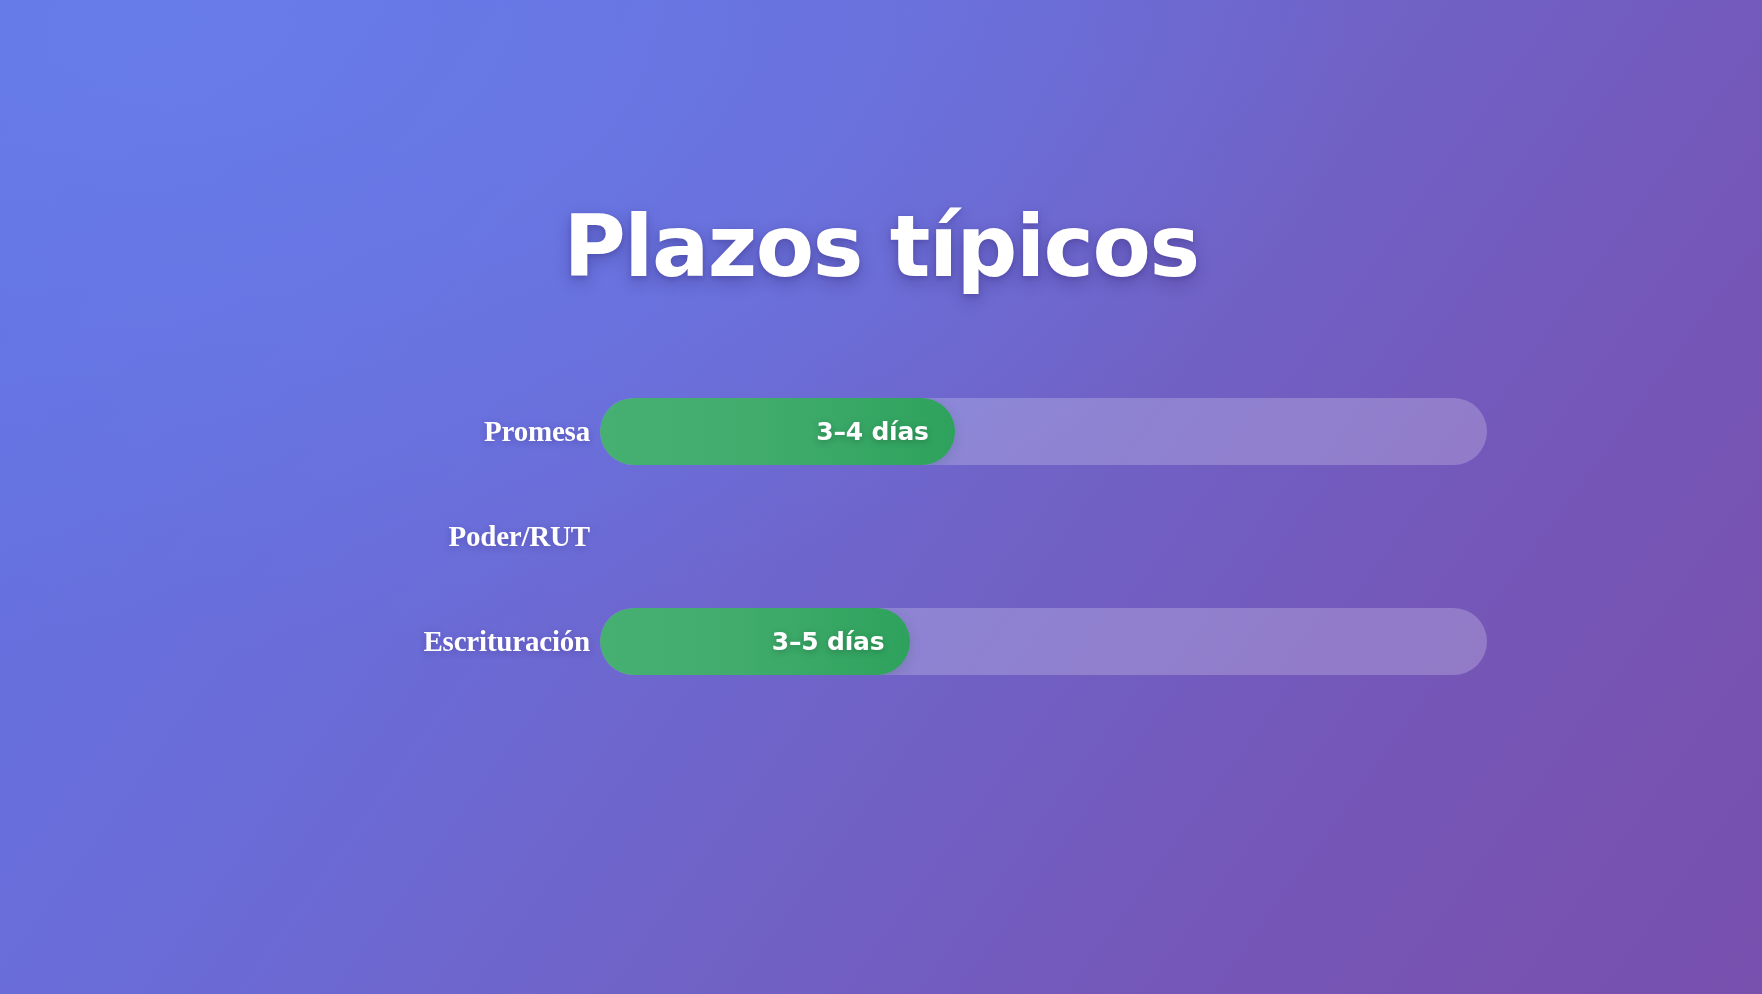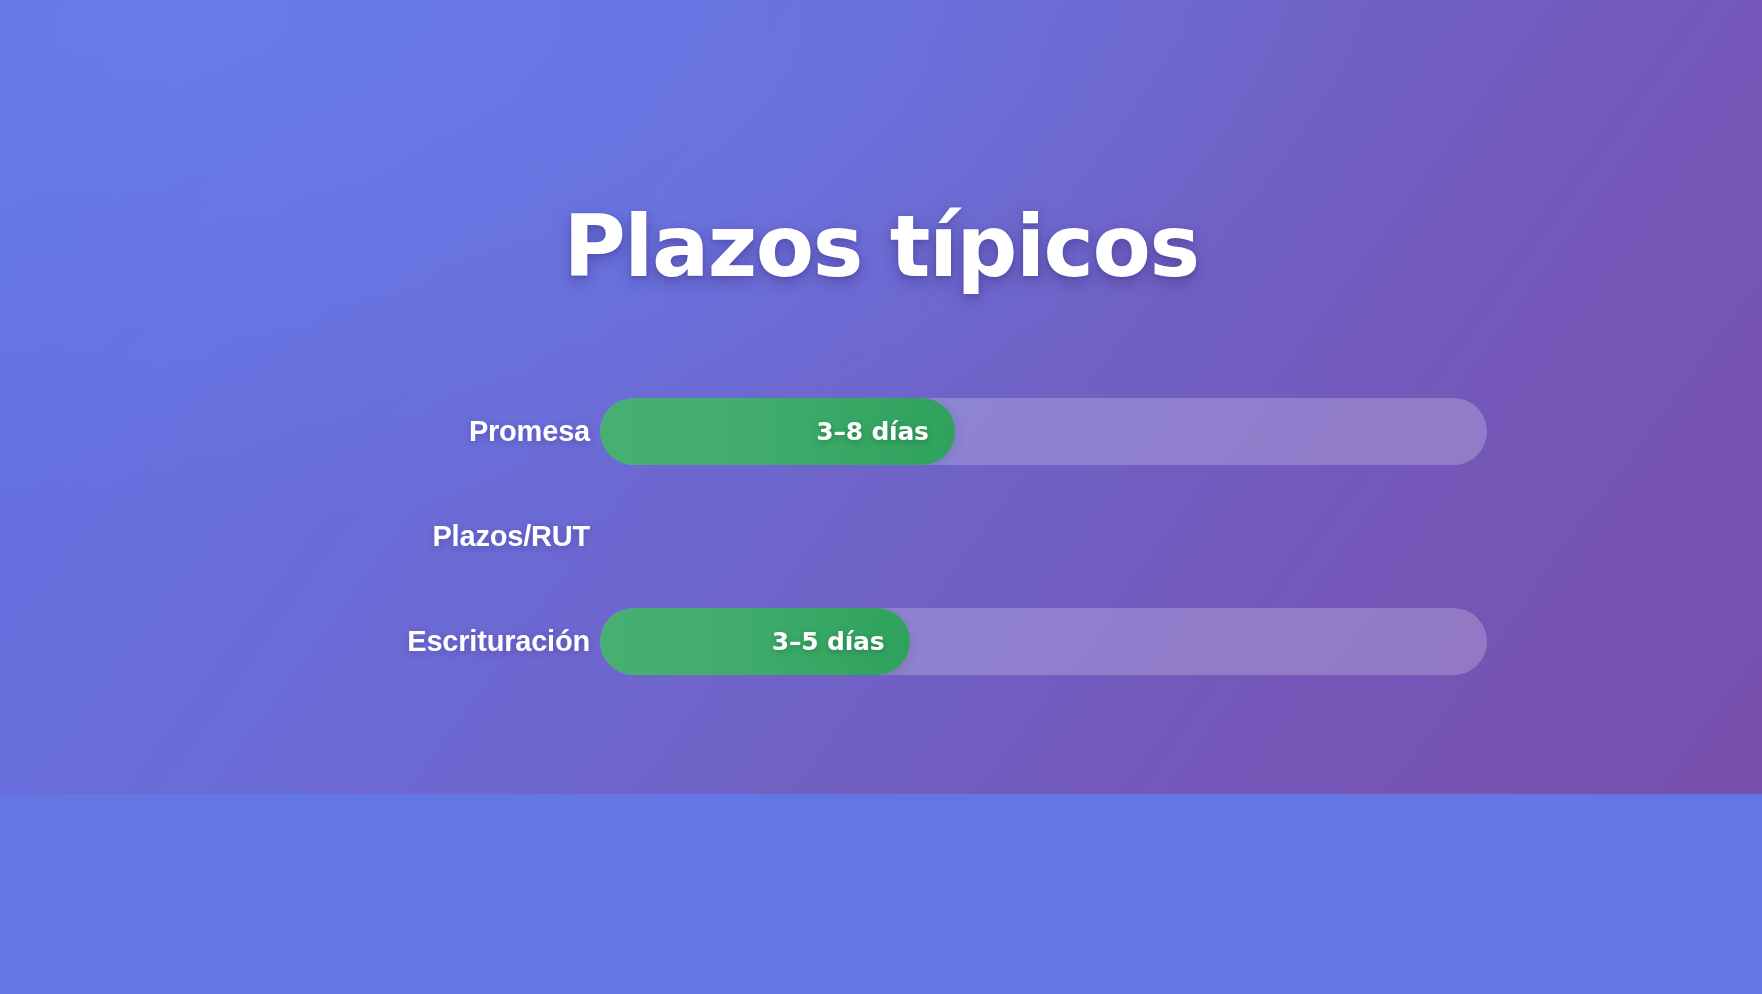--- a/index.html
+++ b/index.html
@@ -8,21 +8,21 @@
     padding: 0;
     background: #6476e3;
   }
   body {
     font-family: "Liberation Sans", "DejaVu Sans", sans-serif;
   }
 
   #stage {
     position: relative;
     width: 1762px;
-    height: 794px;
+    height: 994px;
     overflow: hidden;
     background:
       radial-gradient(120% 110% at 8% 2%, rgba(104,124,233,0.95) 0%, rgba(104,124,233,0) 58%),
       linear-gradient(126deg, #6073e2 0%, #6670de 18%, #6b6bd6 36%, #7062c6 56%, #7458ba 74%, #7753b2 88%, #7850ae 100%);
   }
 
   
   #title-block {
     position: absolute;
     left: 0;
@@ -65,21 +65,21 @@
     height: 67px;
     display: flex;
     align-items: center;
     justify-content: flex-end;
     text-align: center;
     color: #ffffff;
     font-size: 29px;
     font-weight: 700;
     letter-spacing: -0.2px;
     text-shadow: 0 2px 7px rgba(40, 24, 92, 0.26);
-    font-family: Liberation Sans, sans-serif;
+    font-family: Liberation Serif, serif;
     white-space: nowrap;
   }
 
   .bar-track {
     position: absolute;
     left: 600px;
     width: 887px;
     top: 0;
     height: 67px;
     border-radius: 34px;
@@ -120,27 +120,27 @@
   <div id="title-block">
     <h1 id="page-title">Plazos típicos</h1>
   </div>
 
   <div id="chart">
 
     <div class="bar-row">
       <div class="bar-label">Promesa</div>
       <div class="bar-track">
         <div class="bar-fill" style="width: 40%;">
-          <span class="bar-value">3–8 días</span>
+          <span class="bar-value">3–4 días</span>
         </div>
       </div>
     </div>
 
     <div class="bar-row">
-      <div class="bar-label">Plazos/RUT</div>
+      <div class="bar-label">Poder/RUT</div>
     </div>
 
     <div class="bar-row">
       <div class="bar-label">Escrituración</div>
       <div class="bar-track">
         <div class="bar-fill" style="width: 35%;">
           <span class="bar-value">3–5 días</span>
         </div>
       </div>
     </div>

